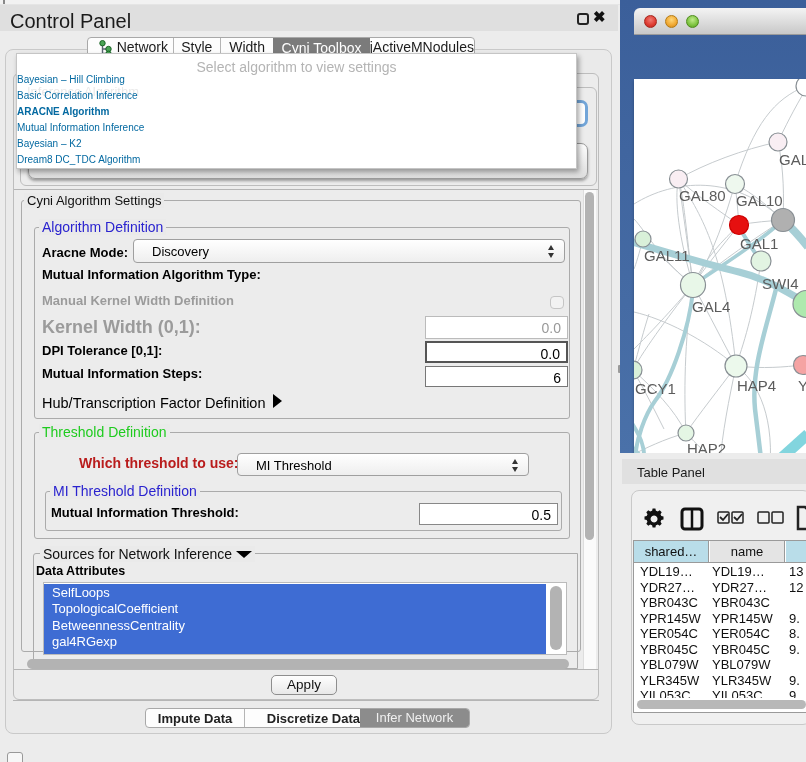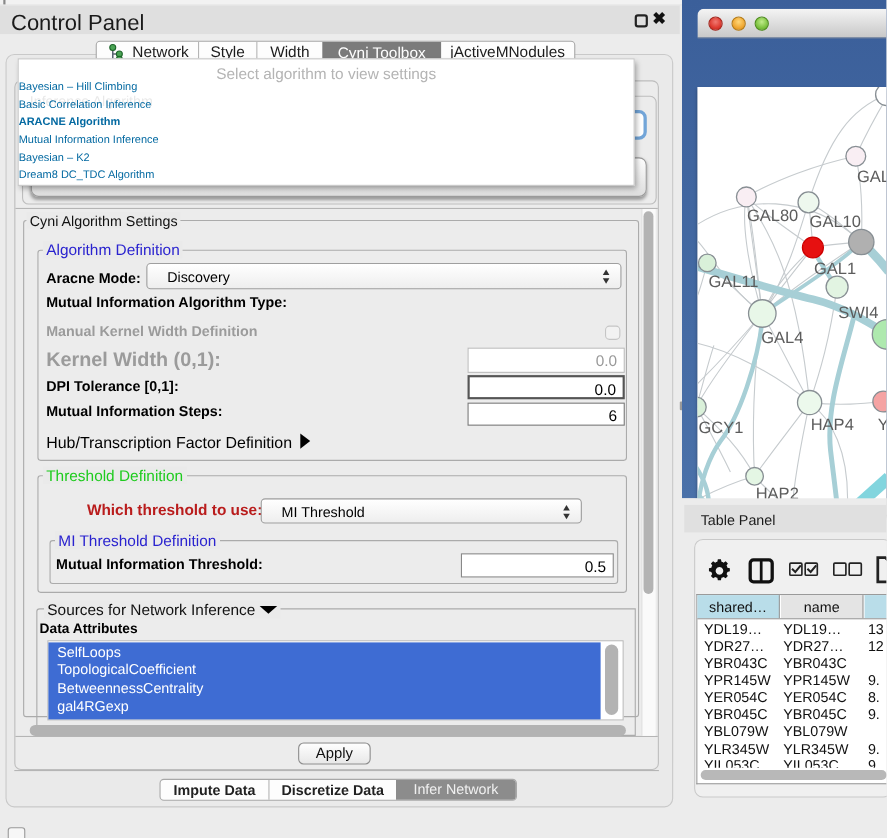--- a/index.html
+++ b/index.html
@@ -23,21 +23,21 @@
   <div class="abs" style="left:5px;top:49px;width:607px;height:685px;background:#eaeaea;border:1px solid #c9c9c9;border-radius:8px;"></div>
 
   <div class="abs" style="left:13px;top:73px;width:586px;height:627px;background:#ececec;border:1px solid #bdbdbd;border-radius:6px;"></div>
 
   <div class="abs" style="left:20px;top:87px;width:577px;height:99px;background:#ececec;border:1px solid #bdbdbd;border-radius:6px;"></div>
 
   <div class="abs" style="left:28px;top:100px;width:560px;height:27px;background:#fff;border:3px solid #72a5d8;border-radius:7px;"></div>
 
   <div class="abs" style="left:28px;top:143px;width:560px;height:36px;background:linear-gradient(#fdfdfd,#ddd);border:1px solid #9a9a9a;border-radius:7px;box-shadow:0 2px 3px rgba(0,0,0,0.35);"></div>
 
-  <div id="toptabs" class="abs" style="left:87px;top:37px;width:436px;height:21px;background:#fdfdfd;border:1px solid #a8a8a8;border-radius:4px;display:flex;align-items:center;font-size:14px;color:#1c1c1c;overflow:hidden;">
+  <div id="toptabs" class="abs" style="left:87px;top:37px;width:388px;height:21px;background:#fdfdfd;border:1px solid #a8a8a8;border-radius:4px;display:flex;align-items:center;font-size:14px;color:#1c1c1c;overflow:hidden;">
     <div style="width:92px;position:relative;text-align:center;line-height:19px;padding-left:24px;">
       <svg style="position:absolute;left:11px;top:2px;" width="15" height="16" viewBox="0 0 15 16">
         <path d="M3.5 5 L3.5 13.5 L7 13.5 M3.5 9 L7 9" stroke="#5a6472" stroke-width="1.4" fill="none"></path>
         <circle cx="3.5" cy="3.2" r="2.7" fill="#4aa455" stroke="#1c6428" stroke-width="1"></circle>
         <circle cx="9.5" cy="9" r="2.7" fill="#4aa455" stroke="#1c6428" stroke-width="1"></circle>
         <circle cx="9.5" cy="13.8" r="2.7" fill="#4aa455" stroke="#1c6428" stroke-width="1"></circle>
       </svg>Network</div>
     <div style="width:1px;height:21px;background:#b5b5b5;"></div>
     <div style="width:52px;text-align:center;line-height:19px;">Style</div>
     <div style="width:1px;height:21px;background:#b5b5b5;"></div>
@@ -96,21 +96,21 @@
   <div class="abs" style="left:44px;top:584px;width:502px;height:70px;background:#3e6cd3;color:#fff;font-size:13px;line-height:16.4px;padding:1px 0 0 8px;">SelfLoops<br>TopologicalCoefficient<br>BetweennessCentrality<br>gal4RGexp</div>
   <div class="abs" style="left:550px;top:586px;width:12px;height:64px;background:#b3b3b3;border-radius:6px;"></div>
 
   <div class="abs" style="left:27px;top:659px;width:542px;height:10px;background:#b3b3b3;border-radius:5px;"></div>
 
   <div class="abs" style="left:271px;top:675px;width:66px;height:20px;background:linear-gradient(#fefefe,#e8e8e8);border:1px solid #8e8e8e;border-radius:5px;text-align:center;font-size:13.5px;color:#111;line-height:18px;">Apply</div>
 
   <div class="abs" style="left:145px;top:708px;width:325px;height:20px;background:#fdfdfd;border:1px solid #a8a8a8;border-radius:4px;display:flex;align-items:center;font-size:13px;font-weight:bold;color:#222;overflow:hidden;">
     <div style="width:98px;text-align:center;line-height:19px;">Impute Data</div>
     <div style="width:1px;height:20px;background:#b5b5b5;"></div>
-    <div style="width:115px;text-align:center;line-height:19px;">Discretize Data</div>
+    <div style="width:115px;text-align:right;line-height:19px;">Discretize Data</div>
     <div style="flex:1;text-align:center;line-height:20px;background:#8c8c8c;color:#f0f0f0;font-weight:normal;">Infer Network</div>
   </div>
 
   <div class="abs" style="left:618px;top:365px;width:3px;height:8px;background:#9a9a9a;border-radius:1px;"></div>
 
   <div class="abs" style="left:7px;top:752px;width:16px;height:14px;background:#f7f7f7;border:1px solid #999;border-radius:3px;"></div>
 
   <div class="abs" style="left:16px;top:53px;width:561px;height:116px;background:#fff;border:1px solid #c5c5c5;box-shadow:2px 3px 5px rgba(0,0,0,0.35);z-index:50;"></div>
   <div class="abs" style="left:16px;top:59px;width:561px;text-align:center;font-size:14px;color:#b4b4b4;z-index:51;">Select algorithm to view settings</div>
   <div class="abs" style="left:27px;top:84px;font-size:13px;color:rgba(80,80,80,0.13);z-index:51;">Inference Algorithm</div>

